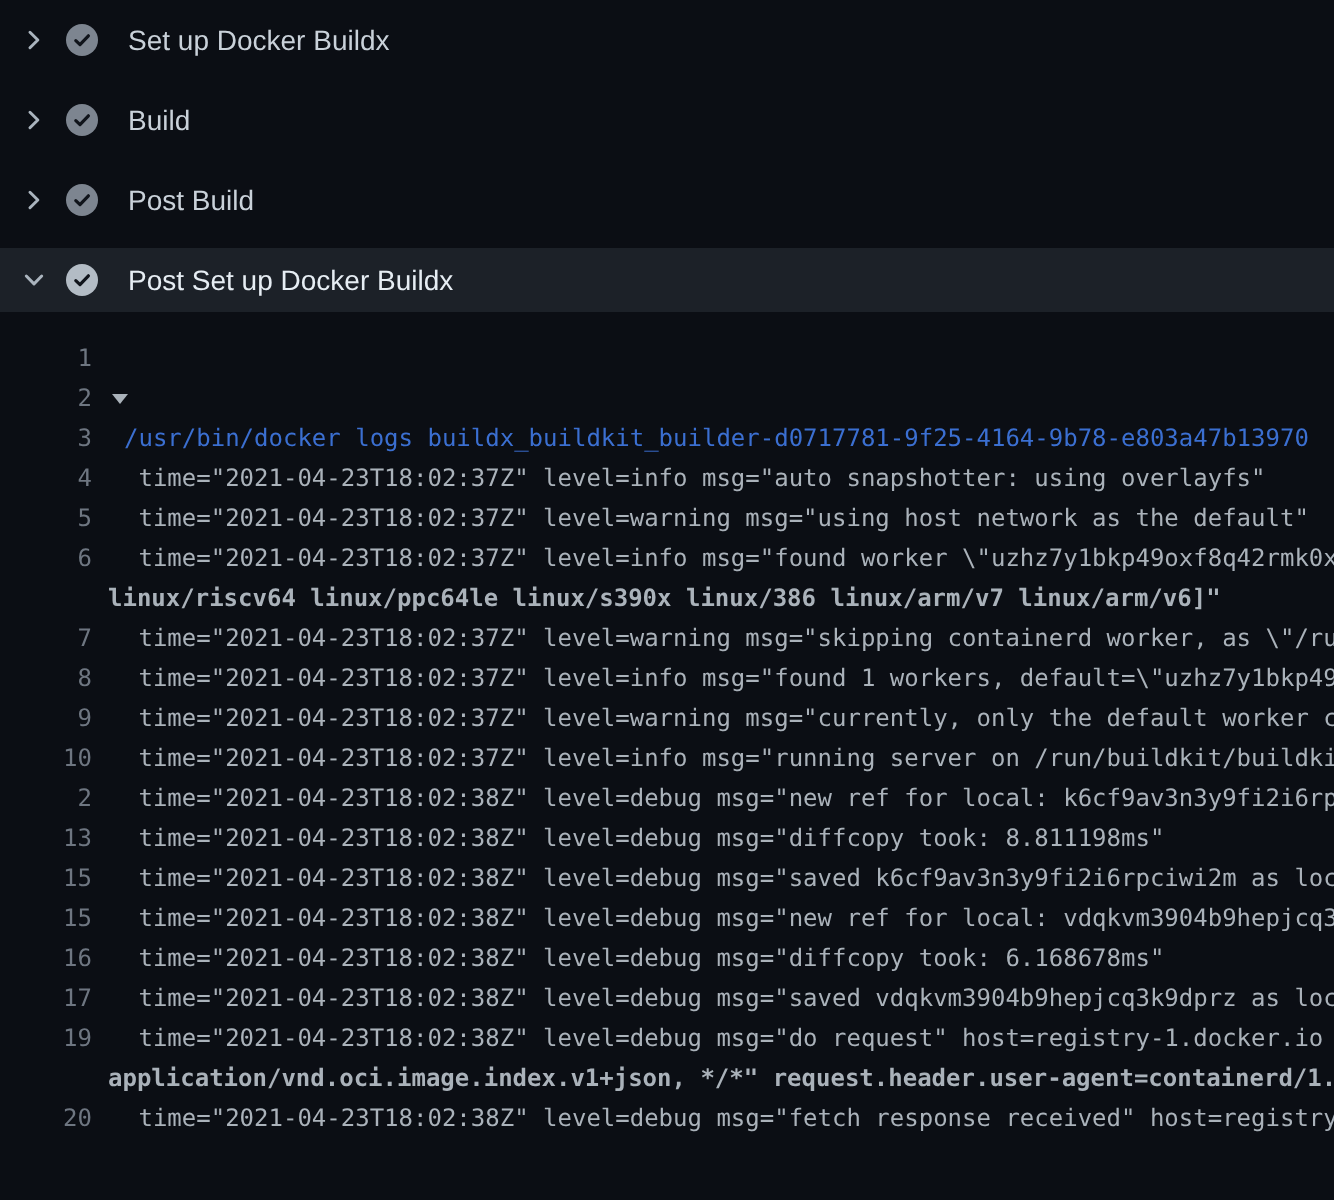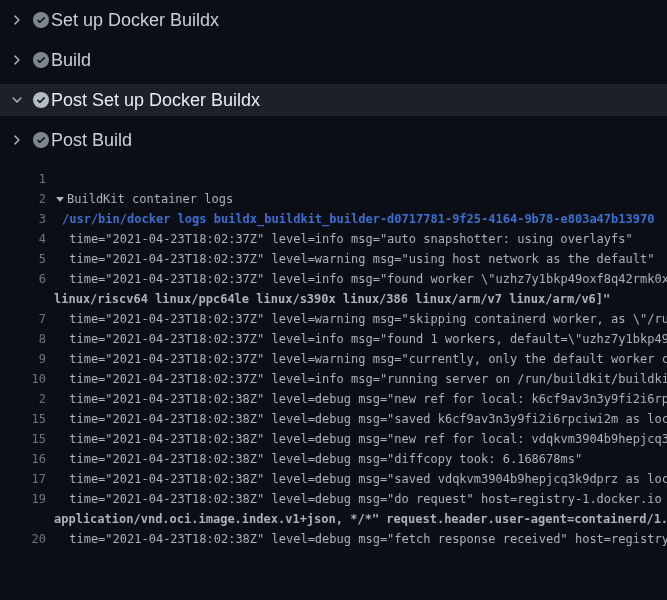--- a/index.html
+++ b/index.html
@@ -21,21 +21,21 @@
     height: 32px; margin: 4px 0;
     background: var(--active_row_bg, #1c2128);
   }
   .chev { color: var(--chevron, #aab4be); flex: none; margin-right: 9px; }
   .step-row.active .chev { transform: rotate(90deg); }
   .check { flex: none; }
   .check circle { fill: var(--check_circle, #7d8590); }
   .step-row.active .check circle { fill: var(--check_circle_active, #b3bcc5); }
   .check .mark { stroke: var(--check_mark, #10141b); fill: none; }
   .slabel {
-    margin-left: 2px; font-size: 18px;
+    margin-left: 15px; font-size: 14px;
     color: var(--step_label, #c9d1d9);
     text-align: right;
   }
   .step-row.active .slabel { color: var(--step_label_active, #e6edf3); }
 
   
   .log {
     padding-top: 9px;
     font-family: "DejaVu Sans Mono", "Liberation Mono", monospace;
     font-size: 12px; line-height: 20px;
@@ -43,21 +43,21 @@
   }
   .log-row {
     height: 20px; display: flex; white-space: pre; overflow: hidden;
   }
   .ln {
     flex: none; width: 46px; text-align: right;
     color: var(--line_number, #6e7681); cursor: pointer;
   }
   .lt { flex: none; margin-left: 16px; }
   .log-row.cont .lt { margin-left: 8px; font-weight: bold; }
-  .log-row.command .lt { color: var(--command_blue, #3b6fd1); font-weight: bold; }
+  .log-row.command .lt { color: var(--command_blue, #3b6fd1); }
   .log-row.group .lt { cursor: pointer; }
   .caret {
     display: inline-block; width: 0; height: 0;
     border-left: 4px solid transparent; border-right: 4px solid transparent;
     border-top: 5px solid currentColor;
     margin: 0 3px 1px -6px;
   }
 </style>
 </head>
 <body>
@@ -77,48 +77,48 @@
       <div class="step-row">
     <svg class="chev" viewBox="0 0 16 16" width="14" height="14" aria-hidden="true">
       <path d="M5.7 3.6 L10.2 8 L5.7 12.4" fill="none" stroke="currentColor" stroke-width="1.7" stroke-linecap="round" stroke-linejoin="round"></path>
     </svg>
     <svg class="check" viewBox="0 0 16 16" width="16" height="16" aria-hidden="true">
       <circle cx="8" cy="8" r="8"></circle>
       <path class="mark" d="M4.9 8.3 L7.0 10.3 L11.2 5.9" stroke-width="1.6" stroke-linecap="round" stroke-linejoin="round"></path>
     </svg>
     <span class="slabel">Build</span>
   </div>
+      <div class="step-row">
+    <svg class="chev" viewBox="0 0 16 16" width="14" height="14" aria-hidden="true">
+      <path d="M5.7 3.6 L10.2 8 L5.7 12.4" fill="none" stroke="currentColor" stroke-width="1.7" stroke-linecap="round" stroke-linejoin="round"></path>
+    </svg>
+    <svg class="check" viewBox="0 0 16 16" width="16" height="16" aria-hidden="true">
+      <circle cx="8" cy="8" r="8"></circle>
+      <path class="mark" d="M4.9 8.3 L7.0 10.3 L11.2 5.9" stroke-width="1.6" stroke-linecap="round" stroke-linejoin="round"></path>
+    </svg>
+    <span class="slabel">Post Build</span>
+  </div>
       <div class="step-row active">
     <svg class="chev" viewBox="0 0 16 16" width="14" height="14" aria-hidden="true">
       <path d="M5.7 3.6 L10.2 8 L5.7 12.4" fill="none" stroke="currentColor" stroke-width="1.7" stroke-linecap="round" stroke-linejoin="round"></path>
     </svg>
     <svg class="check" viewBox="0 0 16 16" width="16" height="16" aria-hidden="true">
       <circle cx="8" cy="8" r="8"></circle>
       <path class="mark" d="M4.9 8.3 L7.0 10.3 L11.2 5.9" stroke-width="1.6" stroke-linecap="round" stroke-linejoin="round"></path>
     </svg>
     <span class="slabel">Post Set up Docker Buildx</span>
   </div>
-      <div class="step-row">
-    <svg class="chev" viewBox="0 0 16 16" width="14" height="14" aria-hidden="true">
-      <path d="M5.7 3.6 L10.2 8 L5.7 12.4" fill="none" stroke="currentColor" stroke-width="1.7" stroke-linecap="round" stroke-linejoin="round"></path>
-    </svg>
-    <svg class="check" viewBox="0 0 16 16" width="16" height="16" aria-hidden="true">
-      <circle cx="8" cy="8" r="8"></circle>
-      <path class="mark" d="M4.9 8.3 L7.0 10.3 L11.2 5.9" stroke-width="1.6" stroke-linecap="round" stroke-linejoin="round"></path>
-    </svg>
-    <span class="slabel">Post Build</span>
-  </div>
     </div>
   <div class="log">
       <div class="log-row">
     <span class="ln">1</span>
   </div>
       <div class="log-row group">
     <span class="ln">2</span>
-    <span class="lt"><span class="caret"></span><span>BuildKit container logs</span></span>
+    <span class="lt"><span class="caret"></span></span>
   </div>
       <div class="log-row command">
     <span class="ln">3</span>
     <span class="lt">/usr/bin/docker logs buildx_buildkit_builder-d0717781-9f25-4164-9b78-e803a47b13970</span>
   </div>
       <div class="log-row">
     <span class="ln">4</span>
     <span class="lt"> time="2021-04-23T18:02:37Z" level=info msg="auto snapshotter: using overlayfs"</span>
   </div>
       <div class="log-row">
@@ -147,20 +147,24 @@
   </div>
       <div class="log-row">
     <span class="ln">10</span>
     <span class="lt"> time="2021-04-23T18:02:37Z" level=info msg="running server on /run/buildkit/buildkitd.sock"</span>
   </div>
       <div class="log-row">
     <span class="ln">2</span>
     <span class="lt"> time="2021-04-23T18:02:38Z" level=debug msg="new ref for local: k6cf9av3n3y9fi2i6rpciwi2m"</span>
   </div>
       <div class="log-row">
+    <span class="ln">13</span>
+    <span class="lt"> time="2021-04-23T18:02:38Z" level=debug msg="diffcopy took: 8.811198ms"</span>
+  </div>
+      <div class="log-row">
     <span class="ln">15</span>
     <span class="lt"> time="2021-04-23T18:02:38Z" level=debug msg="saved k6cf9av3n3y9fi2i6rpciwi2m as local:dockerfile"</span>
   </div>
       <div class="log-row">
     <span class="ln">15</span>
     <span class="lt"> time="2021-04-23T18:02:38Z" level=debug msg="new ref for local: vdqkvm3904b9hepjcq3k9dprz"</span>
   </div>
       <div class="log-row">
     <span class="ln">16</span>
     <span class="lt"> time="2021-04-23T18:02:38Z" level=debug msg="diffcopy took: 6.168678ms"</span>

